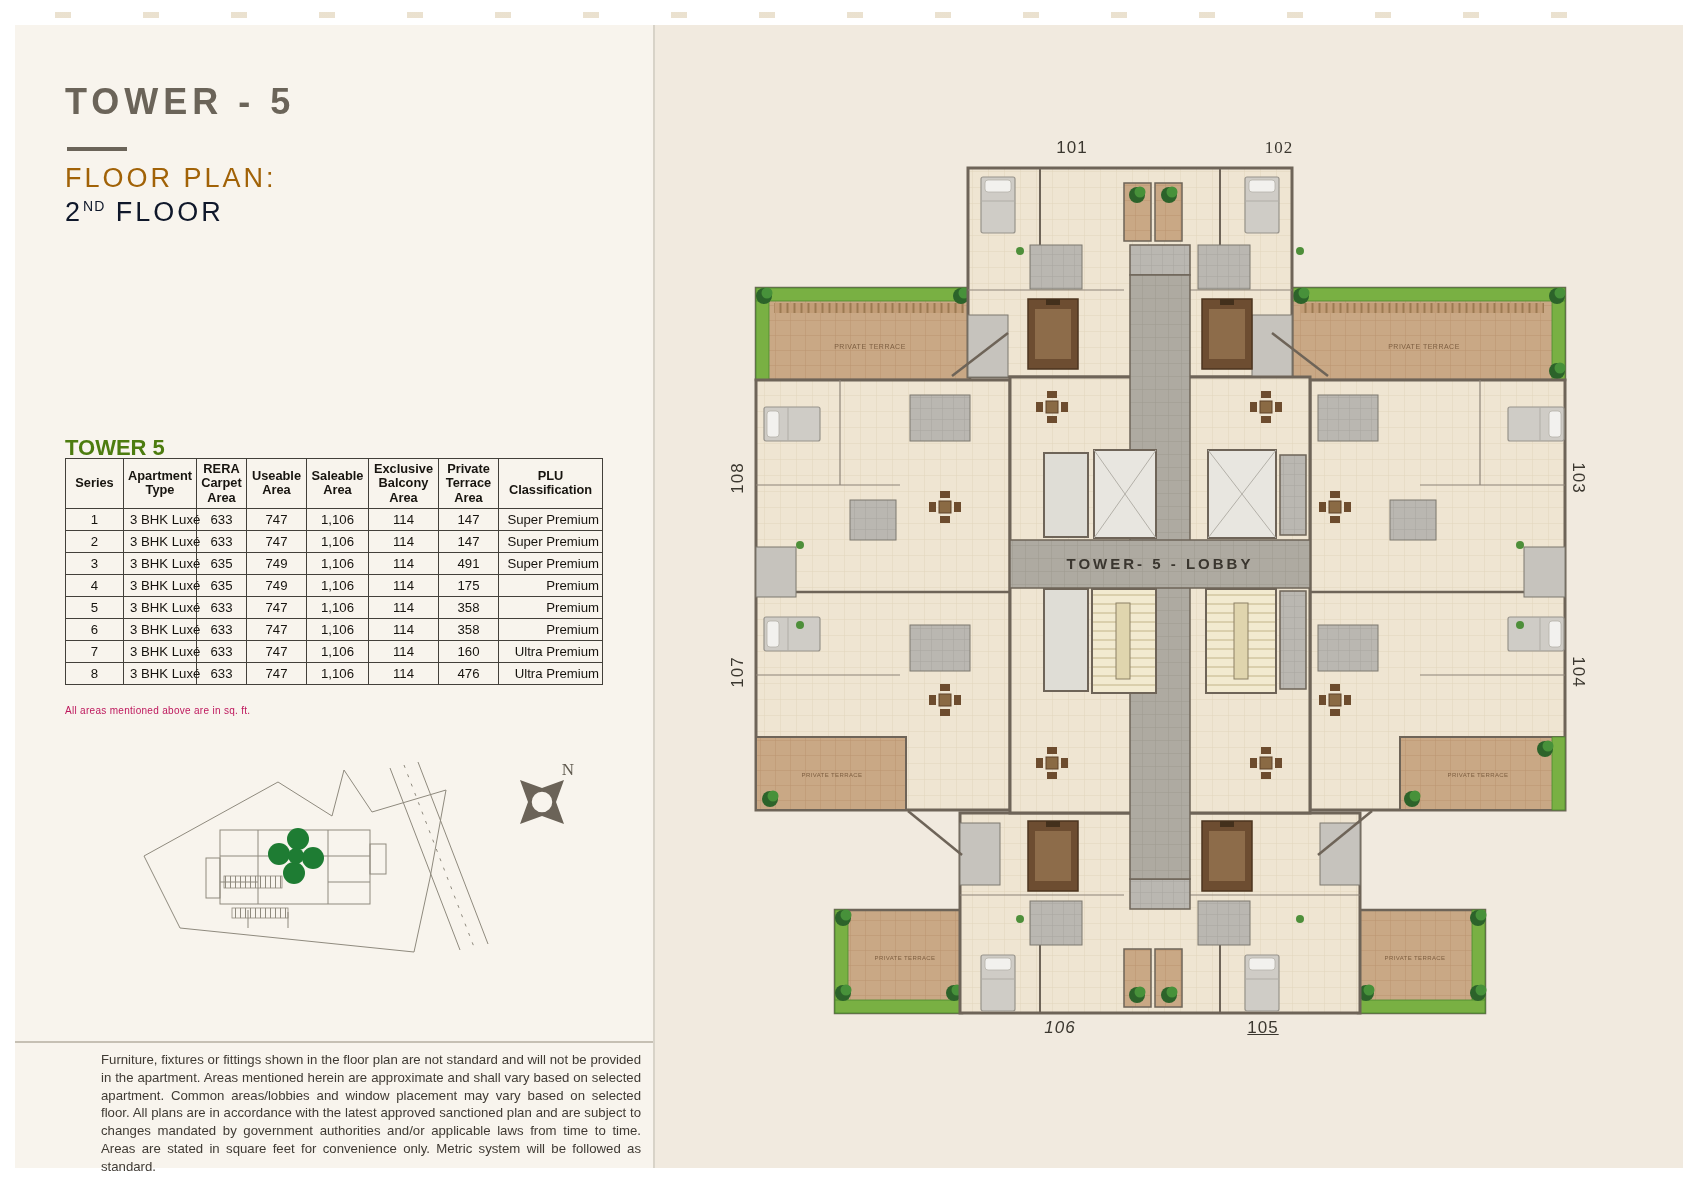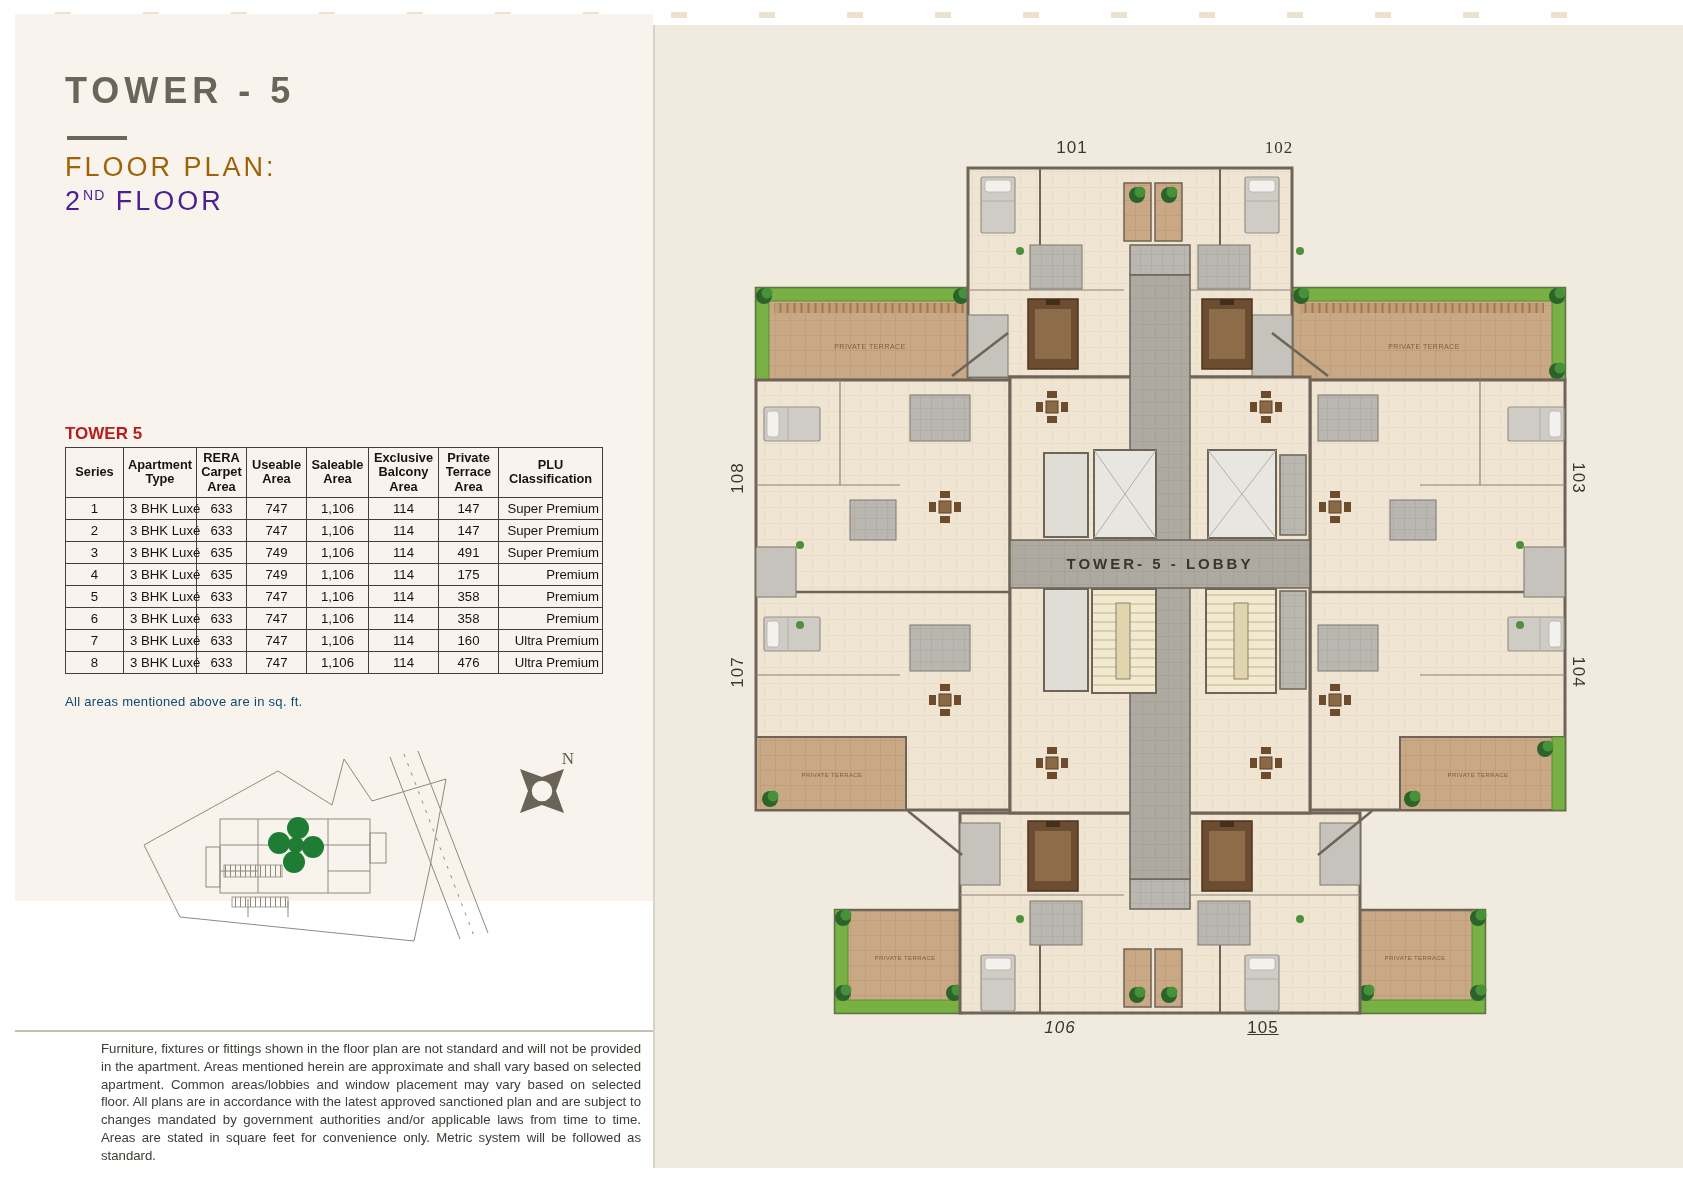--- a/index.html
+++ b/index.html
@@ -8,53 +8,53 @@
     background:#ffffff;
     font-family:"Liberation Sans",sans-serif;
     color:#3f3a33;
   }
   .torn{
     position:absolute;left:55px;top:12px;width:1570px;height:6px;
     background:repeating-linear-gradient(90deg,#e7dcc7 0 16px,rgba(0,0,0,0) 16px 88px);
     opacity:.85;
   }
   .left-col{
-    position:absolute;left:15px;top:14px;width:638px;height:887px;
+    position:absolute;left:15px;top:25px;width:638px;height:1143px;
     background:#f8f4ed;
   }
   .v-divider{
     position:absolute;left:653px;top:25px;width:2px;height:1143px;
     background:#d8d3c8;
   }
   .right-panel{
     position:absolute;left:655px;top:25px;width:1028px;height:1143px;
     background:#f1eadf;
   }
   
   .doc-title{
     position:absolute;left:50px;top:56px;
     font-size:36px;font-weight:600;letter-spacing:5px;color:#6b6459;
   }
   .title-rule{position:absolute;left:52px;top:122px;width:60px;height:4px;background:#6b6459;}
   .doc-sub1{position:absolute;left:50px;top:138px;font-size:27px;letter-spacing:3px;color:#a16207;}
-  .doc-sub2{position:absolute;left:50px;top:172px;font-size:27px;letter-spacing:3px;color:#4c1d95;text-align:right;}
+  .doc-sub2{position:absolute;left:50px;top:172px;font-size:27px;letter-spacing:3px;color:#0f172a;text-align:right;}
   .doc-sub2 sup{font-size:14px;letter-spacing:1px;}
-  .tbl-heading{position:absolute;left:50px;top:410px;font-size:17px;font-weight:bold;color:#b91c1c;}
+  .tbl-heading{position:absolute;left:50px;top:410px;font-size:22px;font-weight:bold;color:#4d7c0f;}
   table.areas{
     position:absolute;left:50px;top:433px;width:537px;
     border-collapse:collapse;table-layout:fixed;
     font-size:13.2px;color:#17140f;background:transparent;
   }
   table.areas th,table.areas td{border:1px solid #43403a;}
   table.areas th{font-size:12.8px;font-weight:bold;text-align:center;padding:3px 2px;line-height:1.12;}
   table.areas td{height:21px;text-align:center;padding:0 3px;white-space:nowrap;}
   table.areas td.c1,table.areas td.c7{text-align:right;padding-left:6px;}
   .col-c0{width:58px}.col-c1{width:73px}.col-c2{width:50px}.col-c3{width:60px}
   .col-c4{width:62px}.col-c5{width:70px}.col-c6{width:60px}.col-c7{width:104px}
-  .tbl-footnote{position:absolute;left:50px;top:680px;font-size:13px;color:#0c4a6e;letter-spacing:.3px;}
+  .tbl-footnote{position:absolute;left:50px;top:680px;font-size:10px;color:#be185d;letter-spacing:.3px;}
   .siteplan{position:absolute;left:113px;top:735px;}
   .compass{position:absolute;left:491px;top:731px;}
   .h-divider{position:absolute;left:0;top:1016px;width:638px;height:2px;background:#c6c0b4;}
   .disclaimer{
     position:absolute;left:50px;top:1026px;width:540px;
     font-size:13.2px;line-height:1.35;color:#3f3a33;text-align:justify;margin-left:36px;
   }
   
   .plan-svg{position:absolute;left:45px;top:130px;}
   .unit-label{

